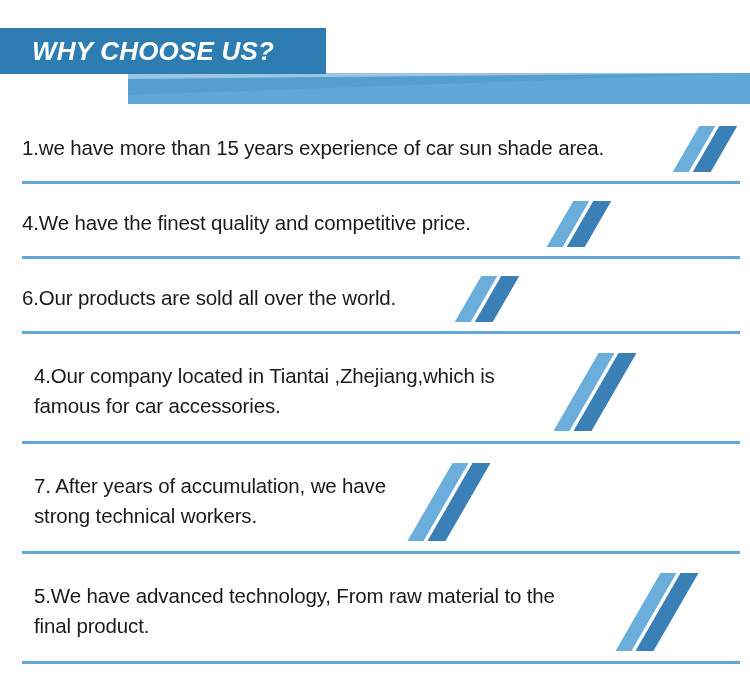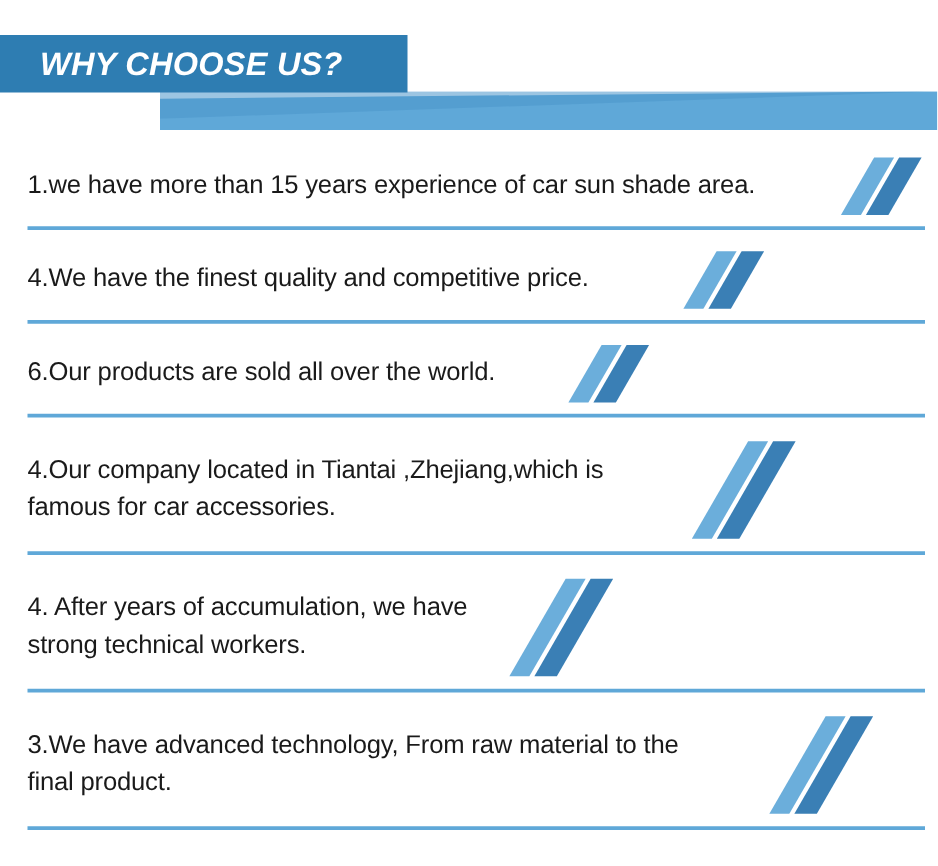--- a/index.html
+++ b/index.html
@@ -121,21 +121,21 @@
     background: #3A7FB5;
   }
 
   
   .row-1 { height: 75px; }
   .row-1 .item-body { height: 72px; }
   .row-1 .item-rule { bottom: 3px; }
 
   
   .row-2 { height: 110px; }
-  .row-2 .item-body { height: 107px; }
+  .row-2 .item-body { height: 107px; margin-left: 12px; }
   .row-2 .item-rule { bottom: 3px; }
 </style>
 </head>
 <body>
 
 <div class="header-band">
   <div class="header-light"></div>
   <div class="header-light-shade"></div>
   <div class="header-dark"></div>
   <div class="header-title">WHY CHOOSE US?</div>
@@ -178,32 +178,32 @@
 famous for car accessories.</div>
       </div>
       <div class="chev" style="left: 576px; top: 16px; height: 78px; width: 88.36px;">
         <i class="bar-light" style="left: 0px; width: 16px; transform: skewX(-30deg);"></i>
         <i class="bar-dark" style="left: 20px; width: 18px; transform: skewX(-30deg);"></i>
       </div>
       <div class="item-rule"></div>
     </div>
     <div class="item row-2">
       <div class="item-body">
-        <div class="item-text">4. After years of accumulation, we have
+        <div class="item-text">7. After years of accumulation, we have
 strong technical workers.</div>
       </div>
       <div class="chev" style="left: 430px; top: 16px; height: 78px; width: 88.36px;">
         <i class="bar-light" style="left: 0px; width: 16px; transform: skewX(-30deg);"></i>
         <i class="bar-dark" style="left: 20px; width: 18px; transform: skewX(-30deg);"></i>
       </div>
       <div class="item-rule"></div>
     </div>
     <div class="item row-2">
       <div class="item-body">
-        <div class="item-text">3.We have advanced technology, From raw material to the
+        <div class="item-text">5.We have advanced technology, From raw material to the
 final product.</div>
       </div>
       <div class="chev" style="left: 638px; top: 16px; height: 78px; width: 88.36px;">
         <i class="bar-light" style="left: 0px; width: 16px; transform: skewX(-30deg);"></i>
         <i class="bar-dark" style="left: 20px; width: 18px; transform: skewX(-30deg);"></i>
       </div>
       <div class="item-rule"></div>
     </div>
   </div>
 

